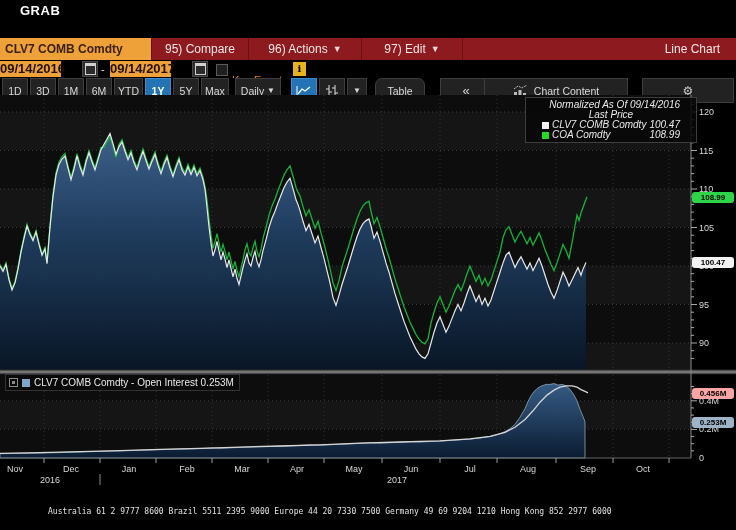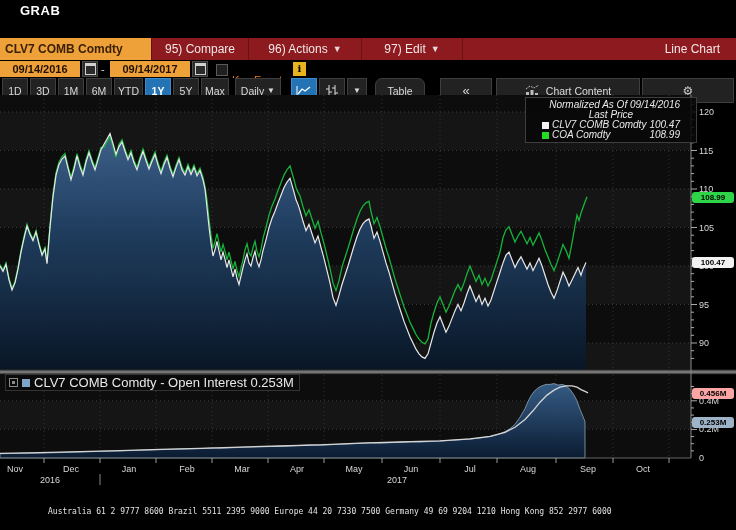--- a/index.html
+++ b/index.html
@@ -12,22 +12,22 @@
   .mitem{display:flex;align-items:center;justify-content:center;color:#f2e6e6;font-size:12px;border-right:1px solid #6b1014;}
   #ticker{width:152px;background:#efa139;color:#3a2005;font-weight:700;justify-content:flex-start;padding-left:5px;box-sizing:border-box;}
   #mb-compare{width:96px;}
   #mb-actions{width:112px;}
   #mb-edit{width:100px;}
   .caret{font-size:9px;margin-left:5px;color:#e8d8d8;}
   #mb-spacer{flex:1;border-right:none;}
   #mb-right{border-right:none;padding-right:16px;color:#f2e6e6;}
   
   #row2{position:absolute;left:0;top:60px;width:736px;height:18px;background:#000;}
-  .datebox{position:absolute;top:1px;width:80px;height:16px;background:#efa139;color:#201000;
-           font-size:11px;font-weight:700;line-height:16px;text-align:center;font-family:"Liberation Sans",sans-serif;}
+  .datebox{position:absolute;top:1px;width:61px;height:16px;background:#efa139;color:#201000;
+           font-size:13px;font-weight:700;line-height:16px;text-align:center;font-family:"Liberation Sans",sans-serif;}
   .calbtn{position:absolute;top:1px;width:16px;height:16px;background:#2c2c2c;border:1px solid #4a4a4a;box-sizing:border-box;
           display:flex;align-items:center;justify-content:center;}
   .calglyph{width:9px;height:8px;border:1px solid #d0d0d0;border-top:3px solid #d0d0d0;background:#2c2c2c;}
   #dash{position:absolute;left:101px;top:1px;color:#ddd;font-size:11px;line-height:16px;}
   #keychk{position:absolute;left:216px;top:4px;width:10px;height:10px;background:#1f1f1f;border:1px solid #5a5a5a;}
   #keylbl{position:absolute;left:232px;top:2px;color:#ef7d23;font-size:11px;margin-top:12px;}
   #infoicon{position:absolute;left:293px;top:2px;width:13px;height:14px;background:#e7b41f;color:#000;
             font-size:10px;font-weight:700;text-align:center;line-height:14px;font-family:"DejaVu Serif",serif;}
   
   #row3{position:absolute;left:0;top:78px;width:736px;height:17px;background:#000;}
@@ -35,38 +35,38 @@
        justify-content:center;height:25px;box-sizing:border-box;white-space:nowrap;}
   .btn.sel{background:#2373b5;color:#fff;border-color:#3f8bcc;font-weight:700;}
   #lgroup{position:absolute;left:2px;top:0;display:flex;gap:2px;}
   .rng{min-width:26px;padding:0 3px;}
   #periodbtn{min-width:46px;padding:0 5px;margin-left:4px;}
   #linebtn{width:26px;margin-left:8px;}
   #candlebtn{width:26px;}
   #ddbtn{width:20px;font-size:8px;}
   #tablebtn{width:50px;margin-left:6px;border-radius:7px;}
   #collapsebtn{position:absolute;left:440px;top:0;width:52px;font-size:13px;}
-  #ccbtn{position:absolute;left:496px;top:0;width:144px;gap:6px;}
+  #ccbtn{position:absolute;left:484px;top:0;width:144px;gap:6px;}
   #gearbtn{position:absolute;left:642px;top:0;width:92px;font-size:12px;color:#c9c9c9;}
   
   #chartwrap{position:absolute;left:0;top:95px;width:736px;height:393px;}
   #chart-svg{position:absolute;left:0;top:0;}
   svg text{font-family:"Liberation Sans",sans-serif;}
   
   #legend{position:absolute;top:2px;right:39px;background:rgba(8,8,8,.88);border:1px solid #3e3e3e;
           padding:2px 16px;color:#e9e9e9;font-size:10px;line-height:10px;white-space:nowrap;font-style:italic;}
   #legend .l1{text-align:right;}
   #legend .l2{text-align:center;}
   .lrow{display:flex;align-items:center;gap:3px;}
   .sw{width:7px;height:7px;display:inline-block;}
   .lname{flex:1;text-align:left;}
   .lval{text-align:right;}
   
   #oilegend{position:absolute;left:5px;top:279px;background:rgba(10,10,10,.85);border:1px solid #333;
-            display:flex;align-items:center;gap:4px;padding:1px 5px 1px 3px;color:#e8e8e8;font-size:13px;height:13px;}
+            display:flex;align-items:center;gap:4px;padding:1px 5px 1px 3px;color:#e8e8e8;font-size:10px;height:13px;}
   #oiexp{width:7px;height:7px;border:1px solid #8a8a8a;display:flex;align-items:center;justify-content:center;}
   #oiexp i{width:3px;height:3px;background:#8a8a8a;display:block;}
   
   .tag{position:absolute;left:692px;width:42px;box-sizing:border-box;text-align:center;font-size:8px;font-weight:700;
        padding:1px 0;border-radius:3px;color:#000;}
   #tag-coa{top:96.5px;background:#2fd549;}
   #tag-clv{top:162px;background:#f2f2f2;}
   #tag-oiline{top:292.5px;background:#fca5a5;}
   #tag-oiarea{top:321.5px;background:#9db3c8;}
   

